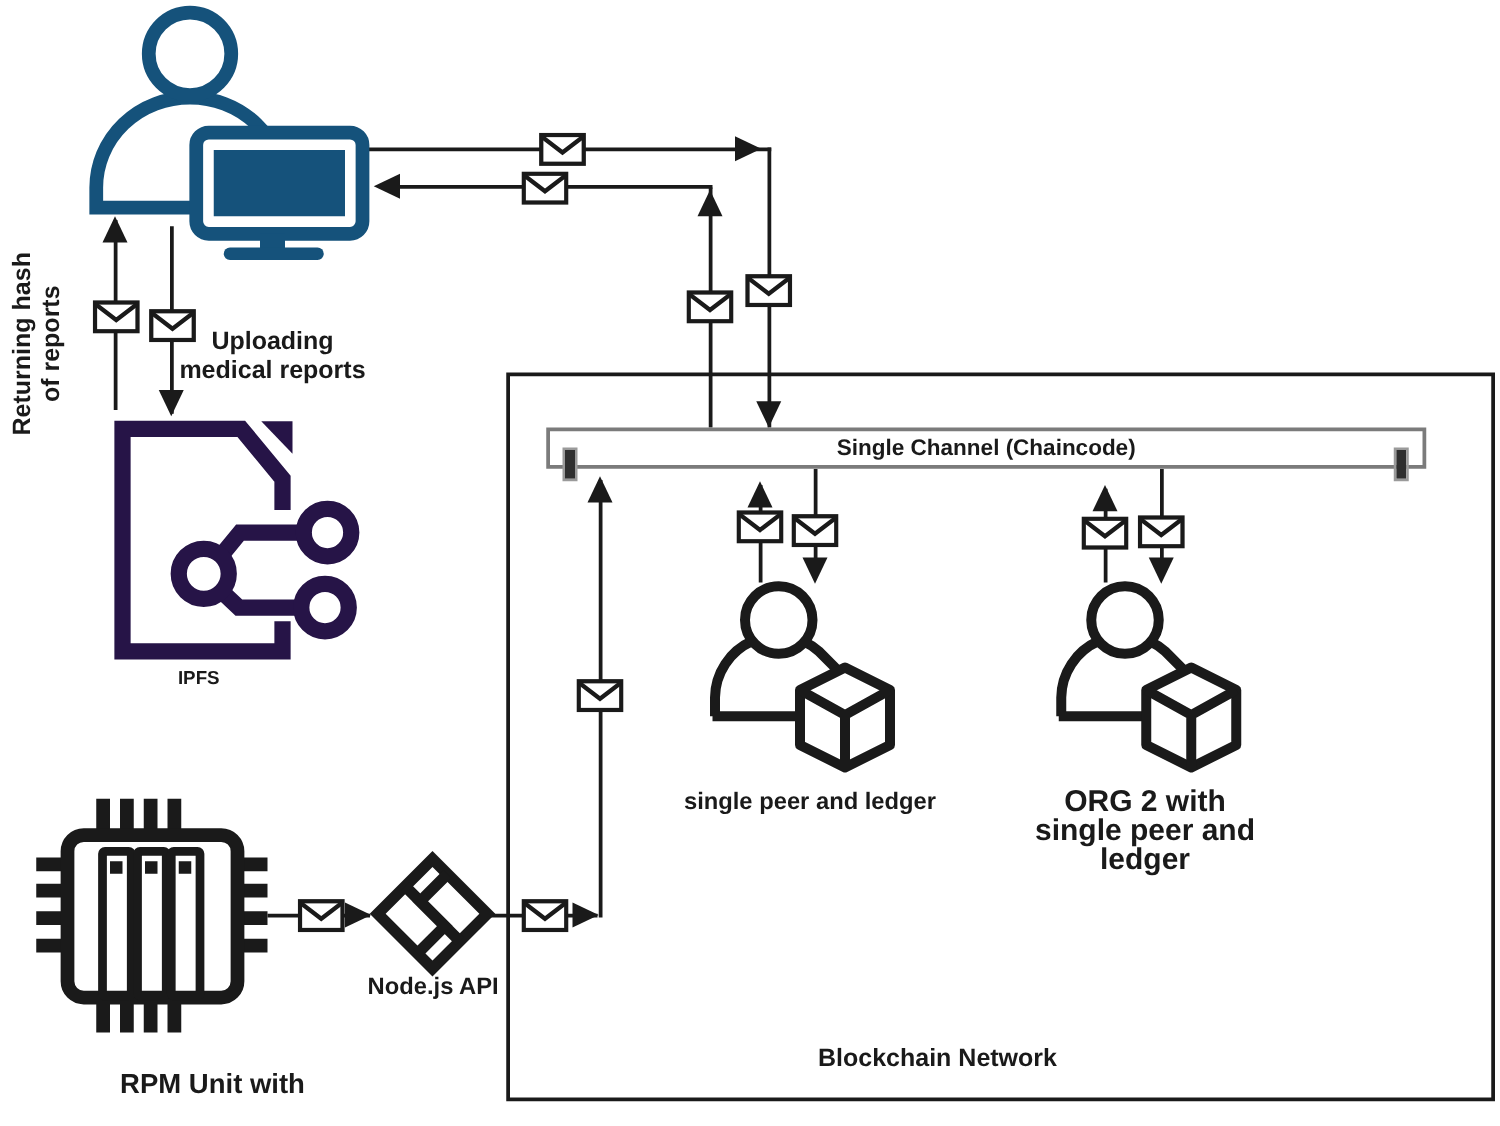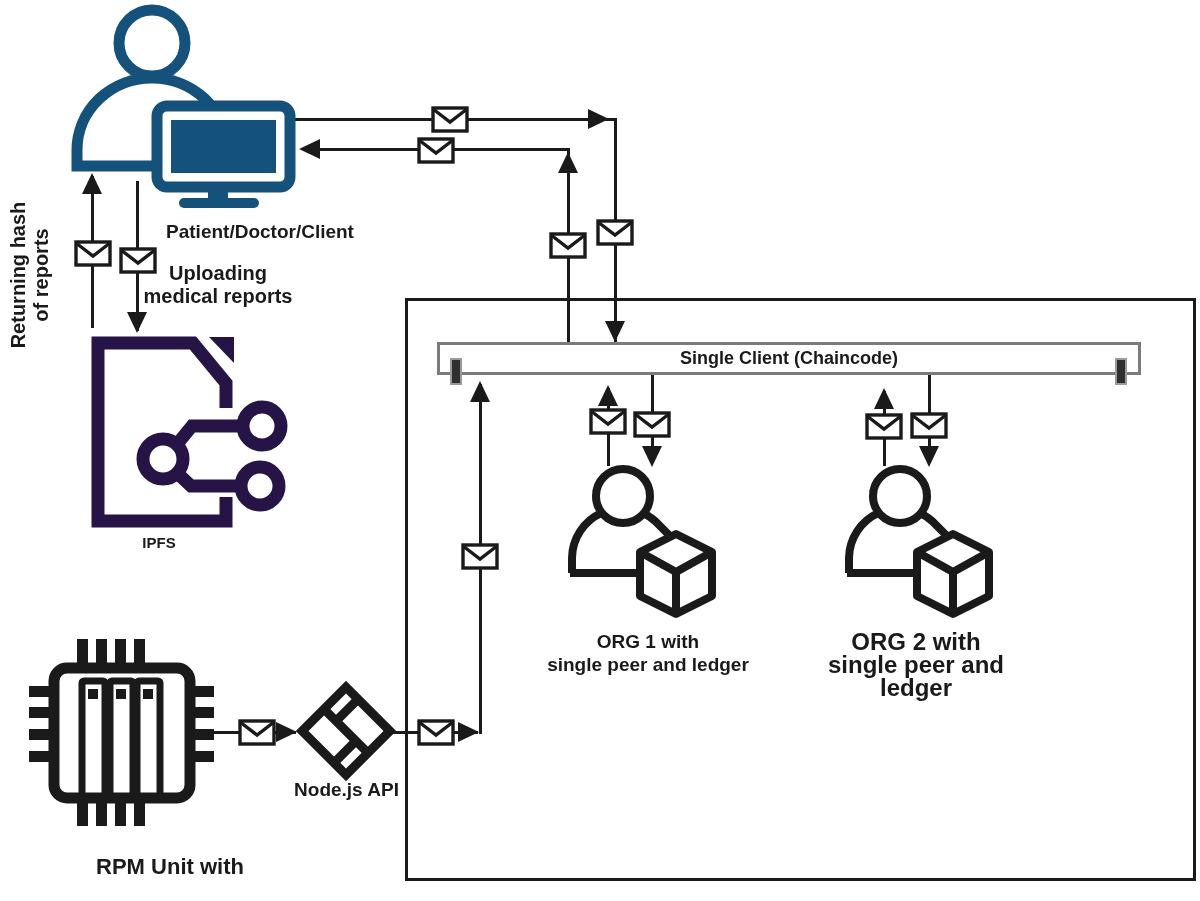--- a/index.html
+++ b/index.html
@@ -49,21 +49,21 @@
   <div class="ln" style="left:214px;top:731px;width:82px;height:3px"></div>
   <div class="ln" style="left:392px;top:731px;width:86px;height:3px"></div>
   <div class="ln" style="left:479px;top:384px;width:3px;height:350px"></div>
   <div class="ln" style="left:607px;top:388px;width:3px;height:78px"></div>
   <div class="ln" style="left:651px;top:375px;width:3px;height:82px"></div>
   <div class="ln" style="left:883px;top:391px;width:3px;height:75px"></div>
   <div class="ln" style="left:928px;top:375px;width:3px;height:82px"></div>
 
   <div id="net-box"></div>
   <div id="channel-bar">
-    <span>Single Client (Chaincode)</span>
+    <span>Single Channel (Chaincode)</span>
   </div>
   <div class="tick" style="left:452px;top:360px"></div>
   <div class="tick" style="left:1117px;top:360px"></div>
 
   <div class="ah ah-right" style="left:588px;top:109px"></div>
   <div class="ah ah-down" style="left:605px;top:321px"></div>
   <div class="ah ah-left" style="left:299px;top:139px"></div>
   <div class="ah ah-up" style="left:558px;top:152px"></div>
   <div class="ah ah-up" style="left:82px;top:173px"></div>
   <div class="ah ah-down" style="left:127px;top:312px"></div>
@@ -227,44 +227,43 @@
 
   <div class="icon" style="left:837px;top:460px">
     <svg width="160" height="170" viewBox="0 0 160 170">
       <path class="bk-s" stroke-width="8" d="M 10,113 L 78,113 M 12,113 L 12,98 A 50 50 0 0 1 95,61 L 112,78"></path>
       <circle class="bk-c" stroke-width="8" cx="63" cy="36" r="27"></circle>
       <path class="bk-c" stroke-width="8" stroke-linejoin="round" d="M 116,74 L 152,92 L 152,136 L 116,154 L 80,136 L 80,92 Z"></path>
       <path class="bk-s" stroke-width="8" stroke-linejoin="round" d="M 80,92 L 116,112 L 152,92 M 116,112 L 116,154"></path>
     </svg>
   </div>
 
-  <div class="lbl" style="left:150px;top:221px;width:220px;font-size:19px">Patient/Doctor/Client</div>
 
   <div class="lbl" style="left:-55px;top:252px;width:170px;height:46px;font-size:20px;line-height:23px;transform:rotate(-90deg)">
     <span style="display:block">Returning hash</span>
     <span style="display:block">of reports</span>
   </div>
 
   <div class="lbl" style="left:128px;top:262px;width:180px;font-size:20px;line-height:23px">
     <span style="display:block">Uploading</span>
     <span style="display:block">medical reports</span>
   </div>
 
   <div class="lbl" style="left:114px;top:534px;width:90px;font-size:15px">IPFS</div>
 
   <div class="lbl" style="left:40px;top:855px;width:260px;font-size:22px;line-height:23px">
     <span style="display:block">RPM Unit with</span>
   </div>
 
   <div class="lbl" style="left:279px;top:779px;width:135px;font-size:19px">Node.js API</div>
 
   <div class="lbl" style="left:533px;top:630px;width:230px;font-size:19px;line-height:23px">
-    <span style="display:block">ORG 1 with</span>
     <span style="display:block">single peer and ledger</span>
   </div>
 
   <div class="lbl" style="left:801px;top:630px;width:230px;font-size:24px;line-height:23px">
     <span style="display:block">ORG 2 with</span>
     <span style="display:block">single peer and ledger</span>
   </div>
 
+  <div class="lbl" style="left:630px;top:836px;width:240px;font-size:20px">Blockchain Network</div>
 
 </div>
 
 </body></html>

